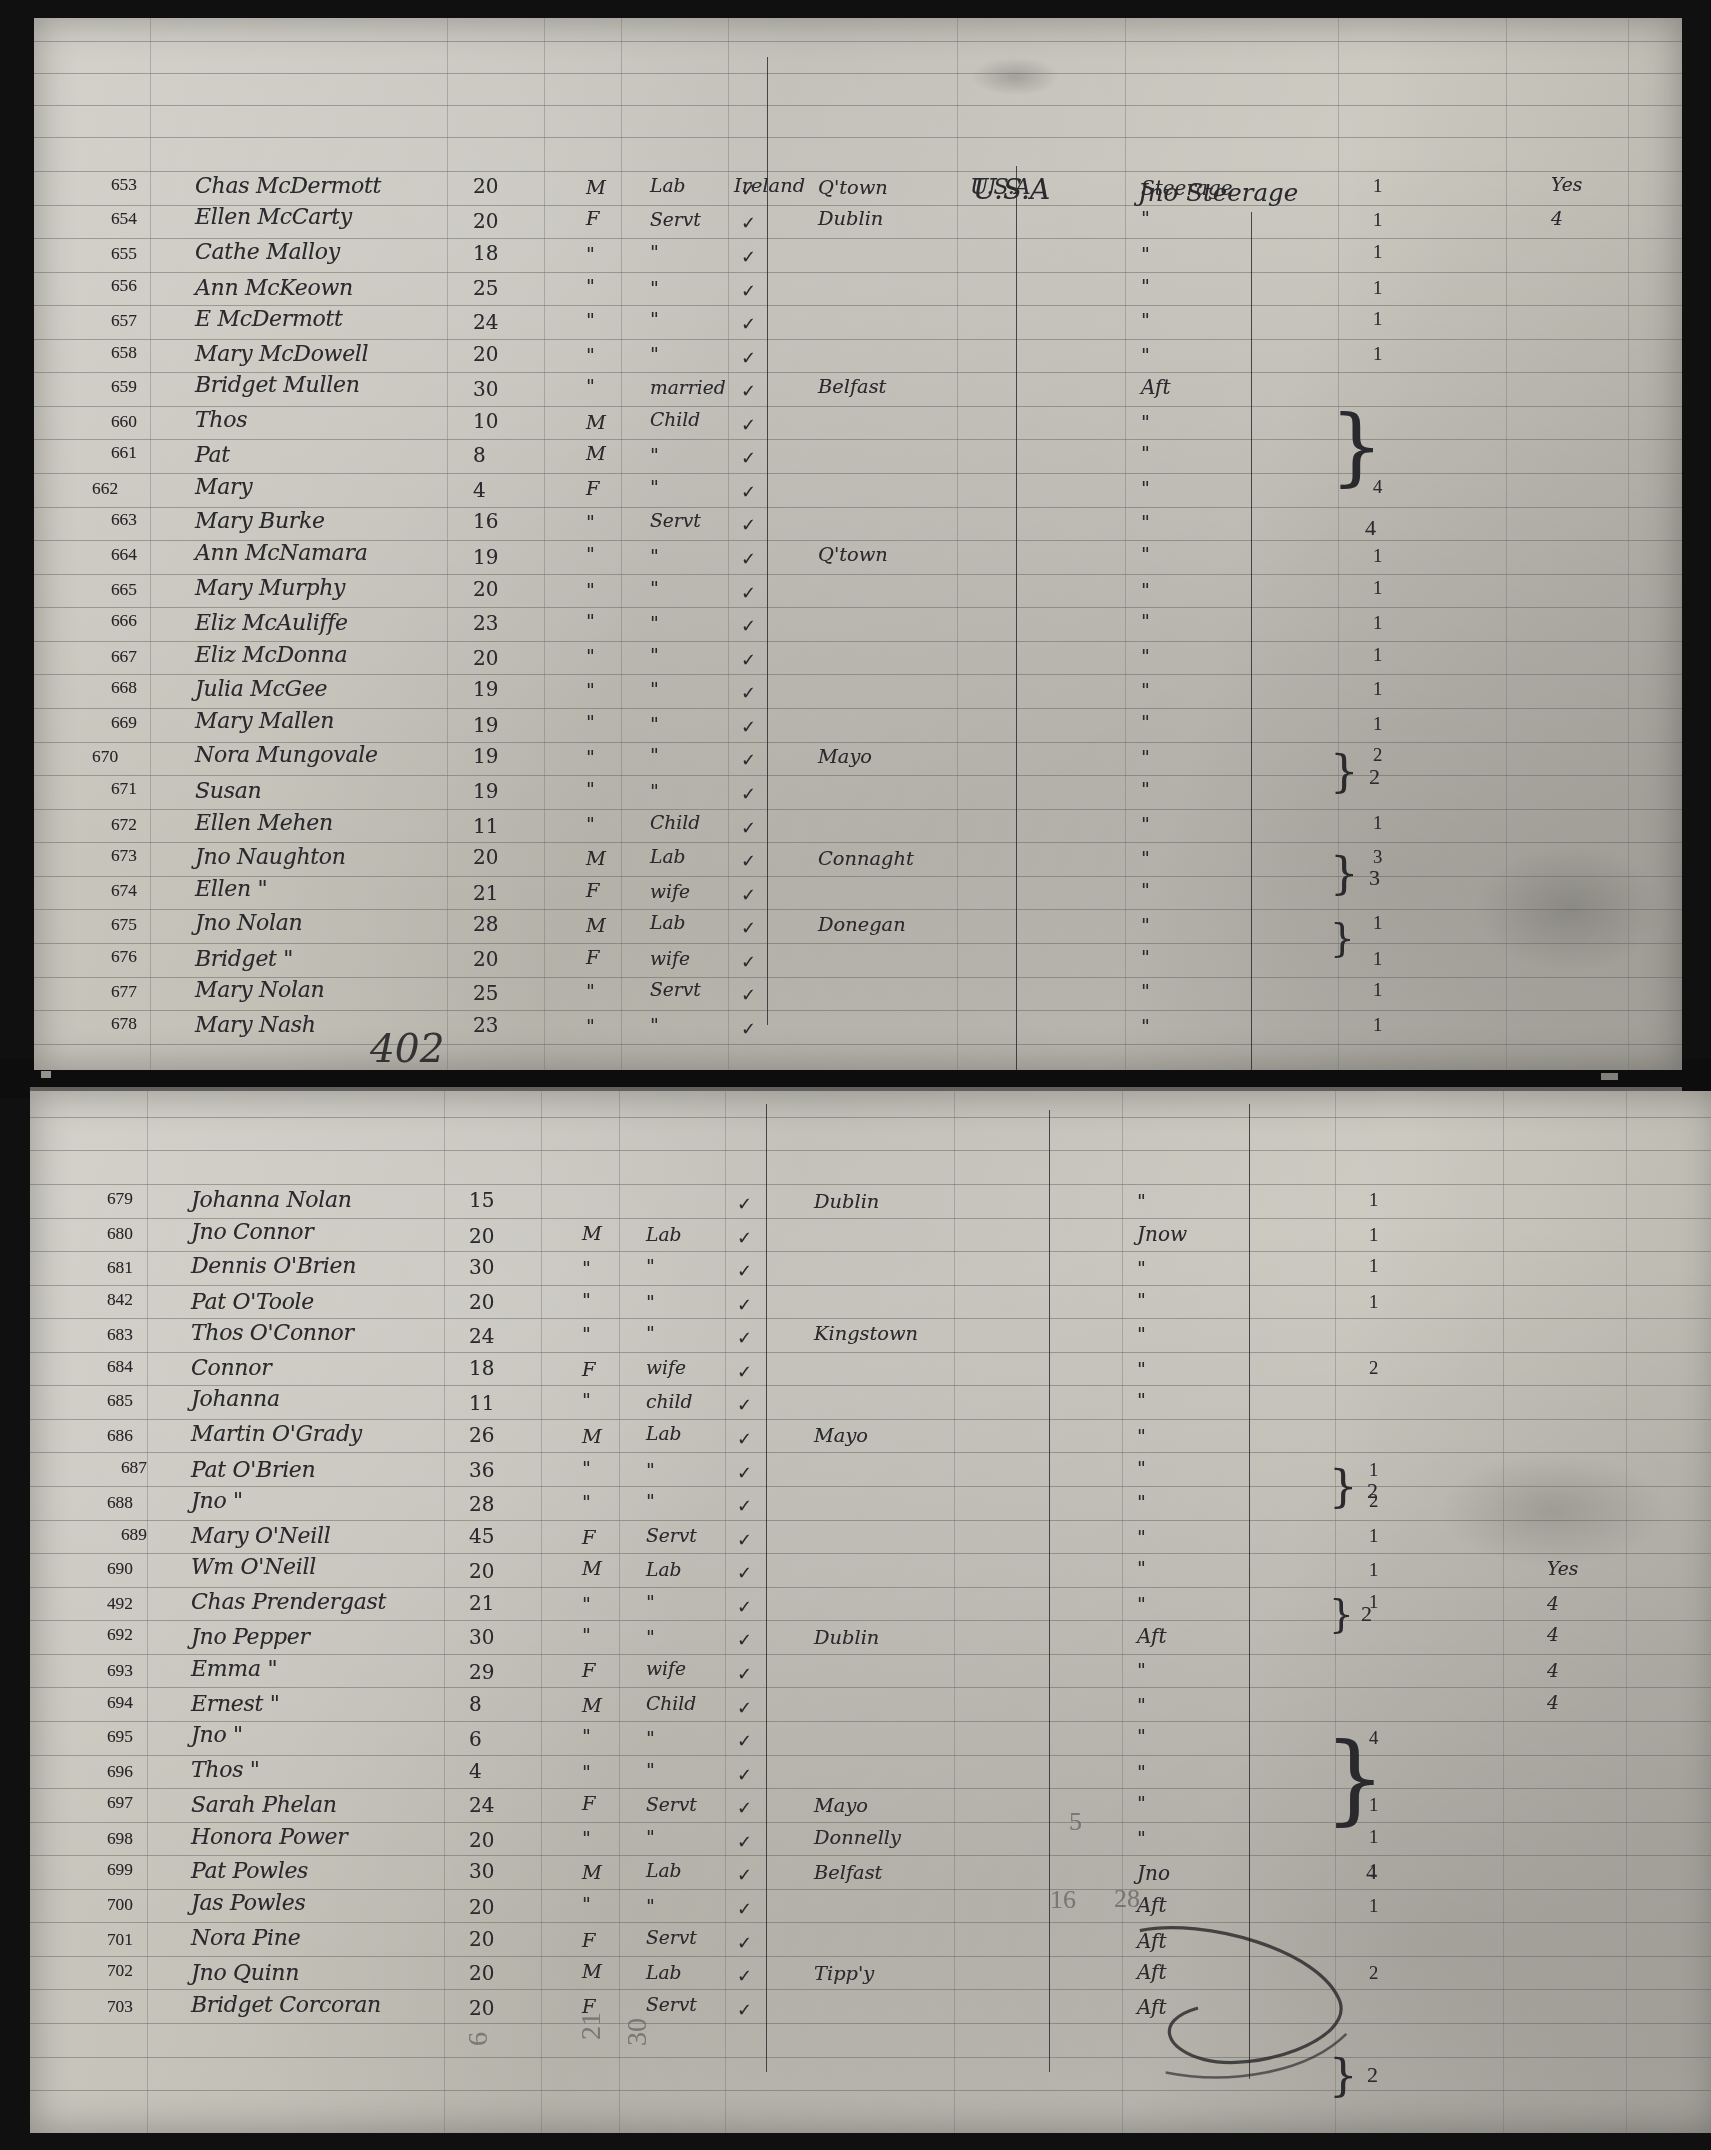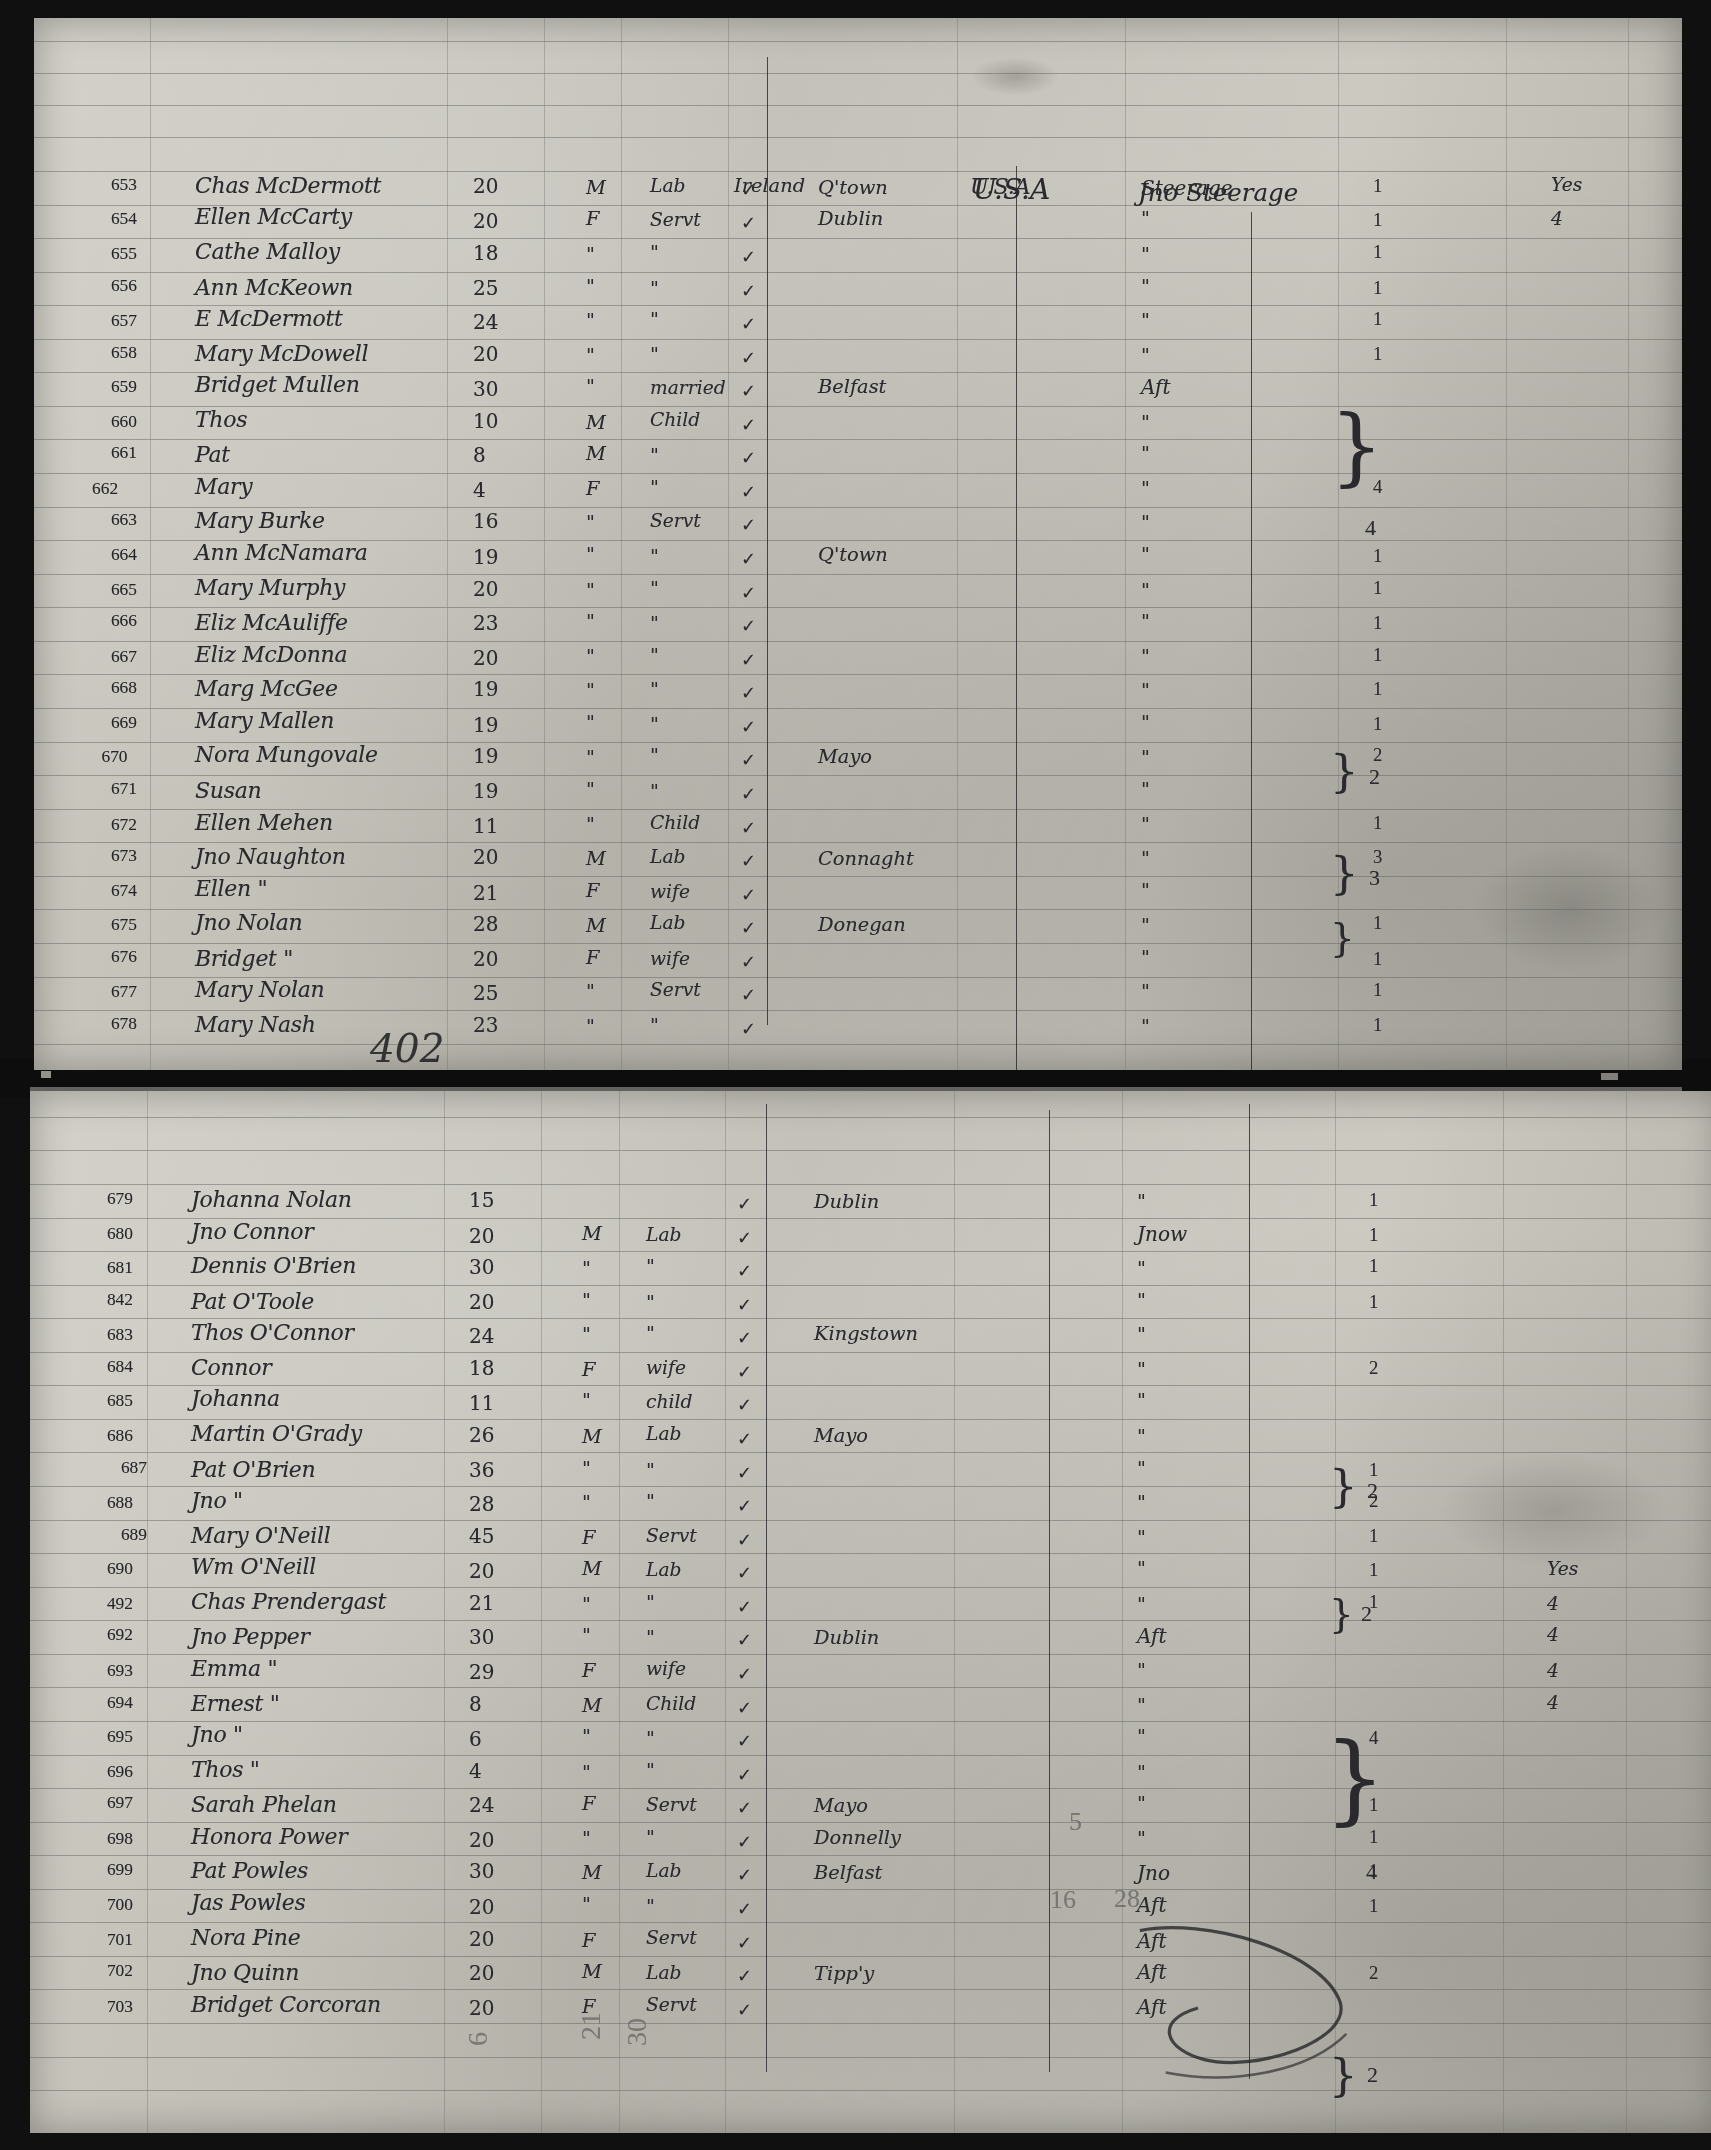--- a/index.html
+++ b/index.html
@@ -338,40 +338,40 @@
           <span class="hw name" style="position: absolute; top: -2.6px; left: 161px; margin-top: -0.6px;">Eliz McDonna</span>
           <span class="hw age" style="position: absolute; top: 0px; left: 439px; margin-top: 1.3px;">20</span>
           <span class="hw sex ditto" style="position: absolute; top: 0px; left: 552px; margin-top: 0px;">"</span>
           <span class="hw occ ditto" style="position: absolute; top: 0px; left: 616px; margin-top: -1.3px;">"</span>
           <span class="hw cls ditto" style="position: absolute; top: 0px; left: 1107px; margin-top: 0px;">"</span>
           <span class="hw cnt" style="position: absolute; top: 0px; left: 1339px; margin-top: -1.3px;">1</span>
           <span class="hw tick" style="position: absolute; left: 707px; top: 3.9px;">✓</span>
         </div>
         <div style="position: absolute; left: 0px; top: 660px; width: 100%; height: 34px;">
           <span class="hw num" style="position: absolute; top: 0px; left: 58px; width: 45px; text-align: right; margin-top: -1.3px;">668</span>
-          <span class="hw name" style="position: absolute; top: -2.6px; left: 161px; margin-top: 0.6px;">Marg McGee</span>
+          <span class="hw name" style="position: absolute; top: -2.6px; left: 161px; margin-top: 0.6px;">Julia McGee</span>
           <span class="hw age" style="position: absolute; top: 0px; left: 439px; margin-top: -0.6px;">19</span>
           <span class="hw sex ditto" style="position: absolute; top: 0px; left: 552px; margin-top: 1.3px;">"</span>
           <span class="hw occ ditto" style="position: absolute; top: 0px; left: 616px; margin-top: 0px;">"</span>
           <span class="hw cls ditto" style="position: absolute; top: 0px; left: 1107px; margin-top: 1.3px;">"</span>
           <span class="hw cnt" style="position: absolute; top: 0px; left: 1339px; margin-top: 0px;">1</span>
           <span class="hw tick" style="position: absolute; left: 707px; top: 3.9px;">✓</span>
         </div>
         <div style="position: absolute; left: 0px; top: 694px; width: 100%; height: 34px;">
           <span class="hw num" style="position: absolute; top: 0px; left: 58px; width: 45px; text-align: right; margin-top: 0px;">669</span>
           <span class="hw name" style="position: absolute; top: -2.6px; left: 161px; margin-top: -1.3px;">Mary Mallen</span>
           <span class="hw age" style="position: absolute; top: 0px; left: 439px; margin-top: 0.6px;">19</span>
           <span class="hw sex ditto" style="position: absolute; top: 0px; left: 552px; margin-top: -0.6px;">"</span>
           <span class="hw occ ditto" style="position: absolute; top: 0px; left: 616px; margin-top: 1.3px;">"</span>
           <span class="hw cls ditto" style="position: absolute; top: 0px; left: 1107px; margin-top: -0.6px;">"</span>
           <span class="hw cnt" style="position: absolute; top: 0px; left: 1339px; margin-top: 1.3px;">1</span>
           <span class="hw tick" style="position: absolute; left: 707px; top: 3.9px;">✓</span>
         </div>
         <div style="position: absolute; left: 0px; top: 727px; width: 100%; height: 34px;">
-          <span class="hw num" style="position: absolute; top: 0px; left: 58px; width: 45px; text-align: center; margin-top: 1.3px;">670</span>
+          <span class="hw num" style="position: absolute; top: 0px; left: 58px; width: 45px; text-align: left; margin-top: 1.3px;">670</span>
           <span class="hw name" style="position: absolute; top: -2.6px; left: 161px; margin-top: 0px;">Nora Mungovale</span>
           <span class="hw age" style="position: absolute; top: 0px; left: 439px; margin-top: -1.3px;">19</span>
           <span class="hw sex ditto" style="position: absolute; top: 0px; left: 552px; margin-top: 0.6px;">"</span>
           <span class="hw occ ditto" style="position: absolute; top: 0px; left: 616px; margin-top: -0.6px;">"</span>
           <span class="hw place" style="position: absolute; top: 0px; left: 784px; margin-top: 0px;">Mayo</span>
           <span class="hw cls ditto" style="position: absolute; top: 0px; left: 1107px; margin-top: 0.6px;">"</span>
           <span class="hw cnt" style="position: absolute; top: 0px; left: 1339px; margin-top: -0.6px;">2</span>
           <span class="hw tick" style="position: absolute; left: 707px; top: 3.9px;">✓</span>
         </div>
         <div style="position: absolute; left: 0px; top: 761px; width: 100%; height: 34px;">

